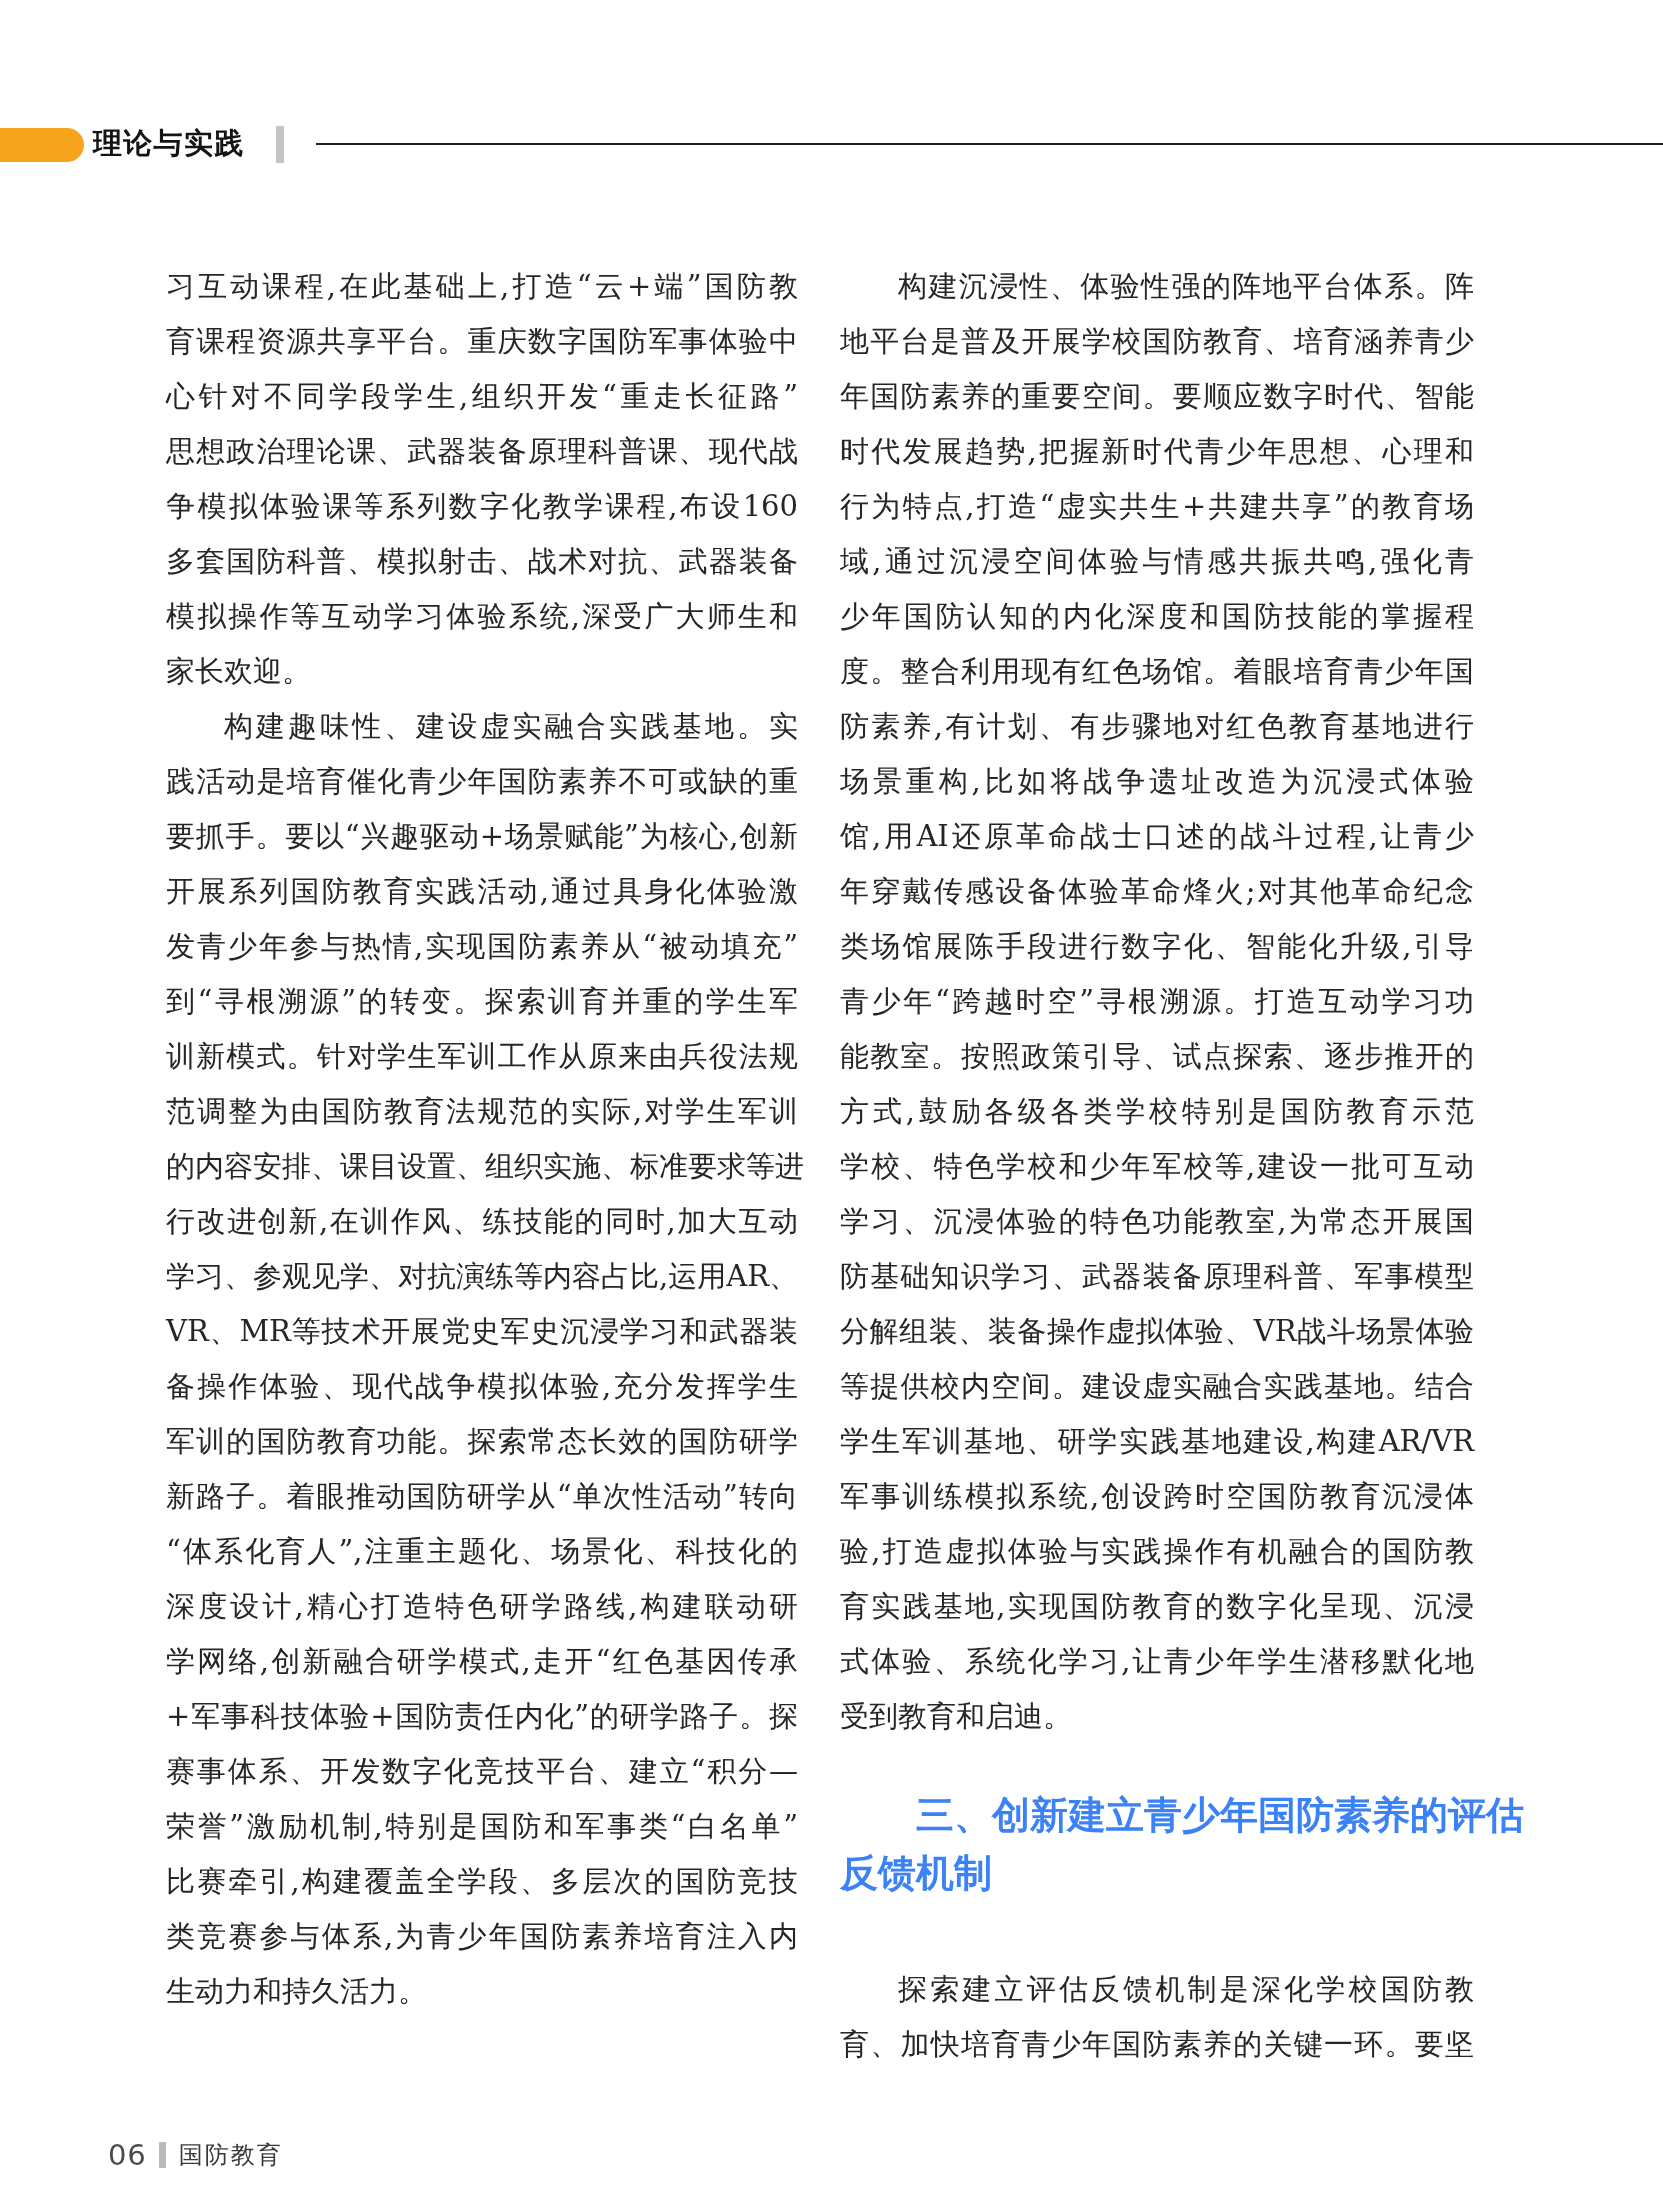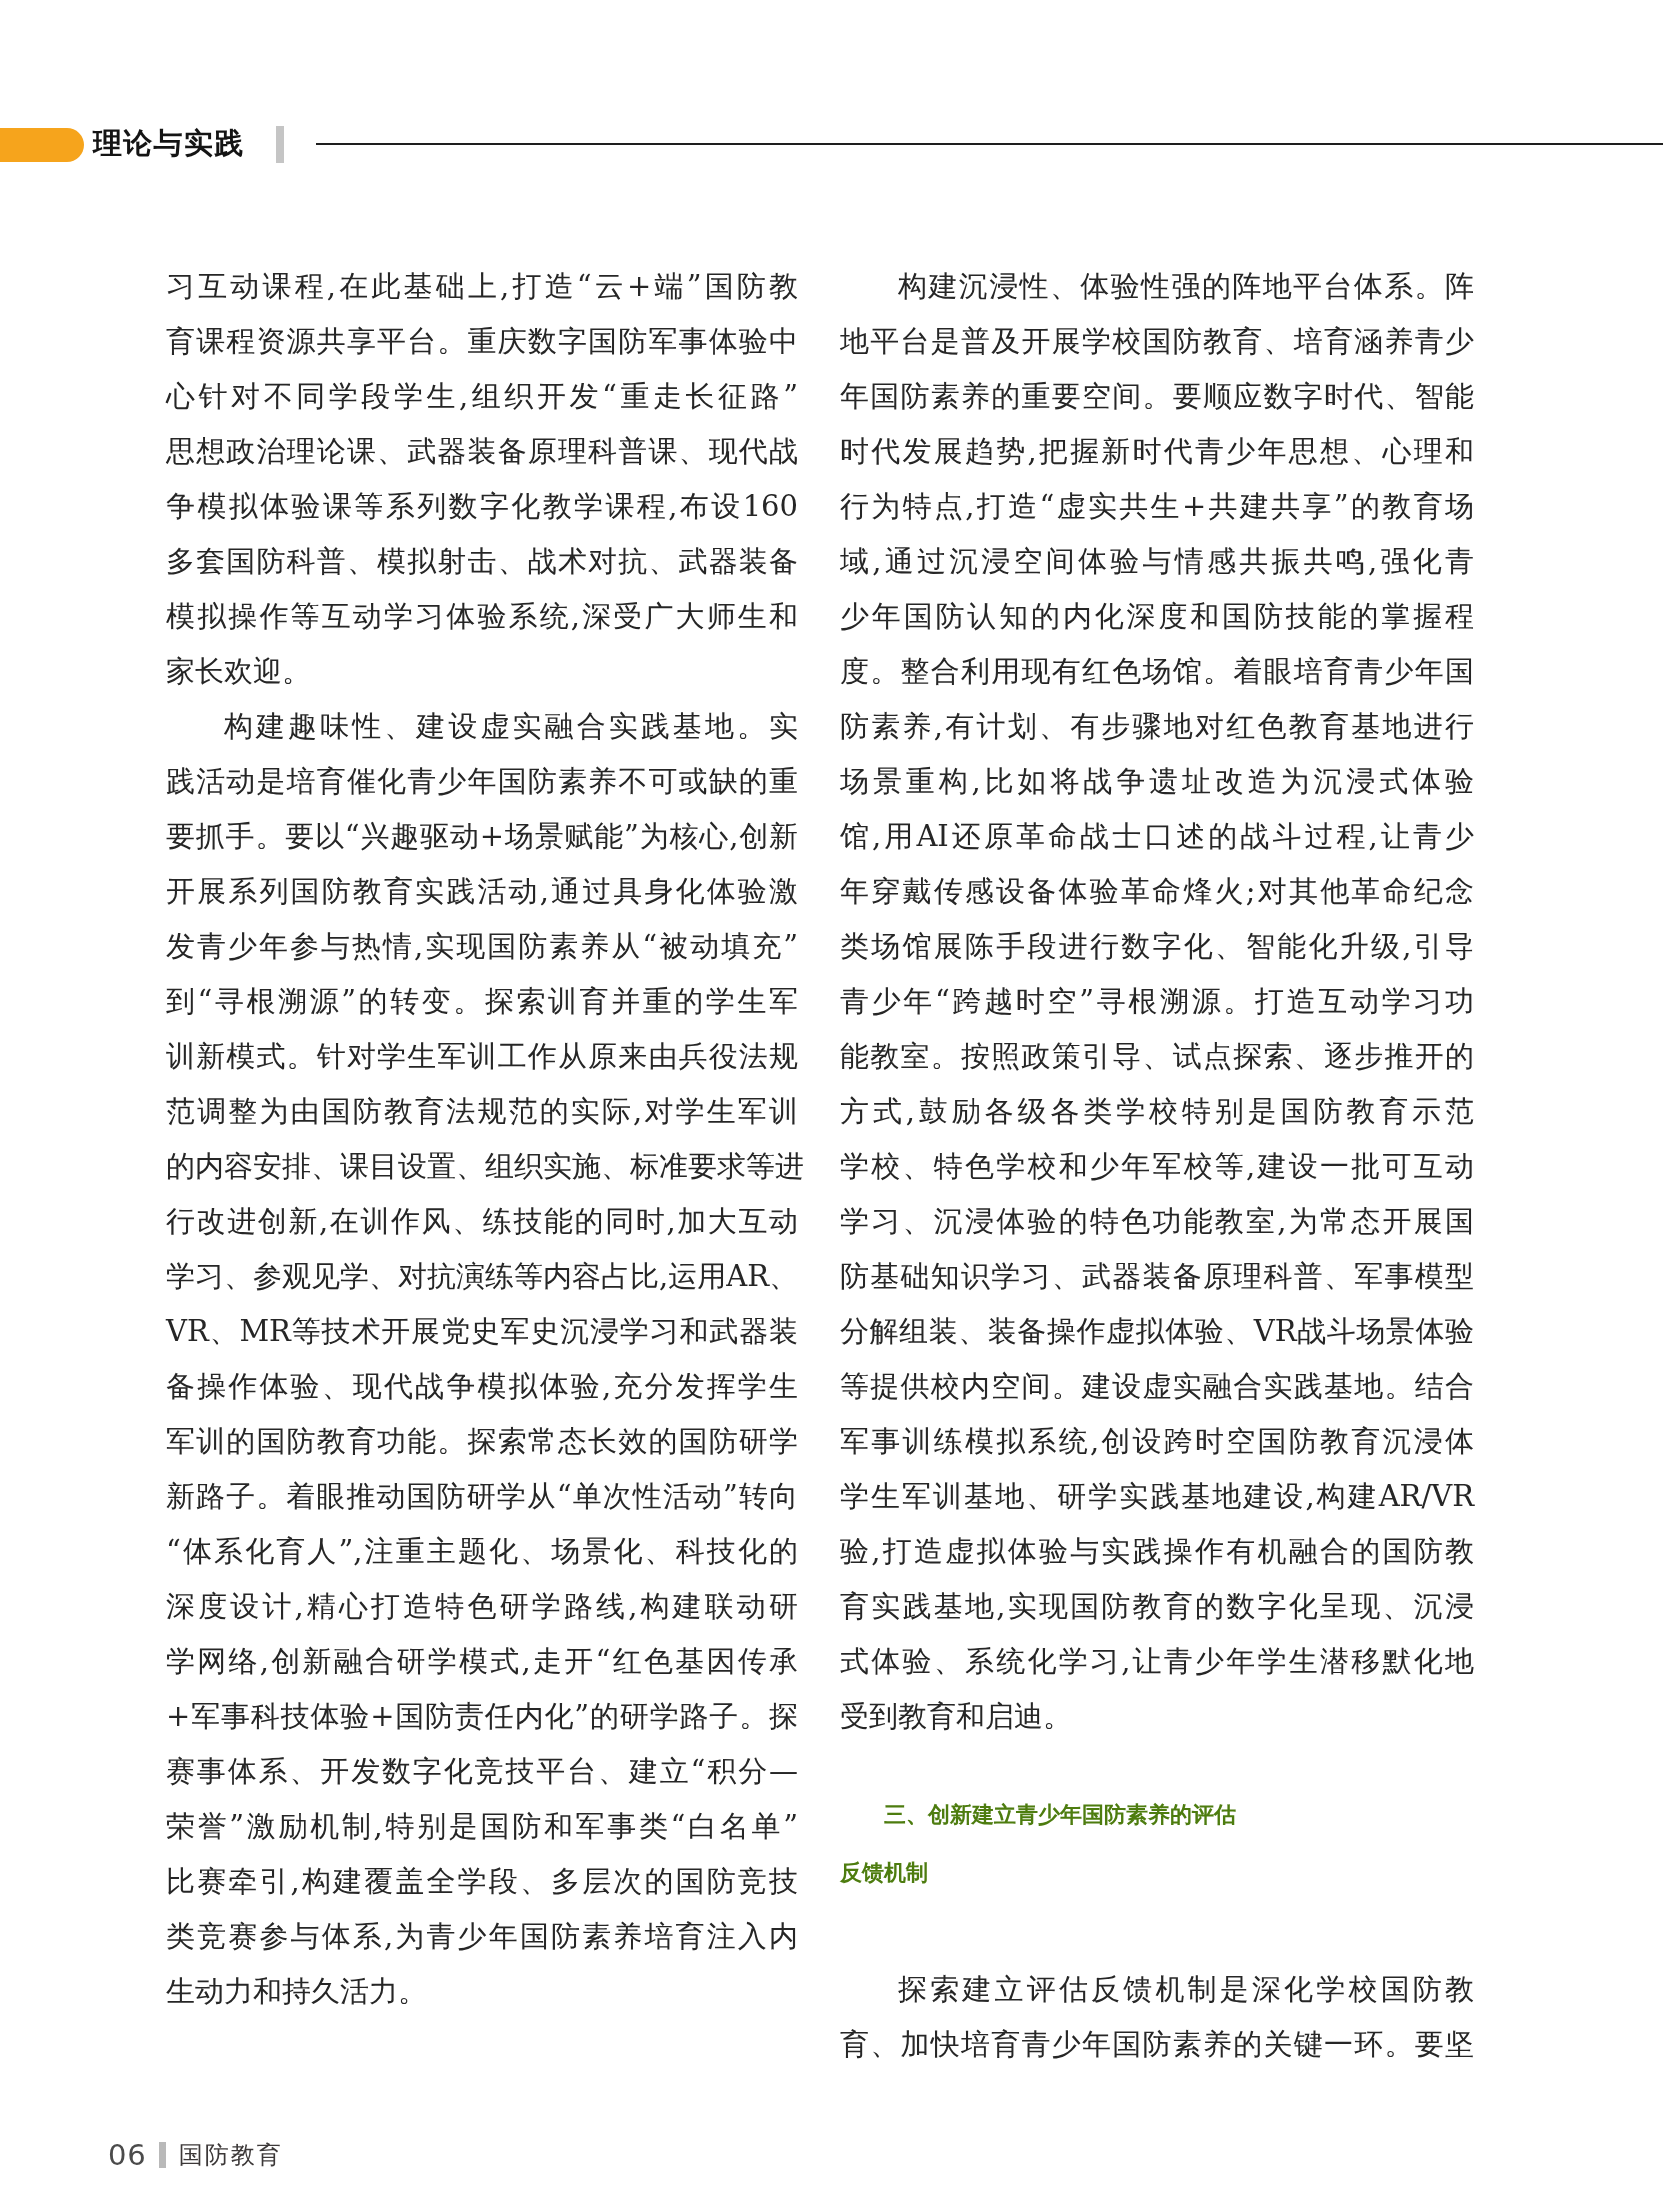--- a/index.html
+++ b/index.html
@@ -28,21 +28,21 @@
   .column-left{left:166px;width:632px;}
   .column-right{left:840px;width:634px;}
   .line{
     height:55px;line-height:55px;font-size:29px;color:#262626;
     text-align:justify;text-align-last:justify;white-space:nowrap;
   }
   .line.indent{text-indent:2em;}
   .line.para-end{text-align-last:left;}
   .heading-block{margin-top:42px;}
   .heading-block .line{
-    height:58px;line-height:58px;font-size:22px;font-weight:700;color:#4d7c0f;
+    height:58px;line-height:58px;font-size:38px;font-weight:700;color:#3b82f6;
     font-family:"DejaVu Sans","Liberation Sans",sans-serif;
     text-align:left;text-align-last:left;
   }
   .para2-block{margin-top:60px;}
   
   .footer{
     position:absolute;left:108px;top:2113px;display:flex;align-items:center;
     font-family:"DejaVu Sans","Liberation Sans",sans-serif;white-space:nowrap;margin-top:25px;
   }
   .footer-page{font-size:29px;color:#4B4B4B;letter-spacing:0.7px;}
@@ -110,22 +110,22 @@
       <div class="line">年穿戴传感设备体验革命烽火;对其他革命纪念</div>
       <div class="line">类场馆展陈手段进行数字化、智能化升级,引导</div>
       <div class="line">青少年“跨越时空”寻根溯源。打造互动学习功</div>
       <div class="line">能教室。按照政策引导、试点探索、逐步推开的</div>
       <div class="line">方式,鼓励各级各类学校特别是国防教育示范</div>
       <div class="line">学校、特色学校和少年军校等,建设一批可互动</div>
       <div class="line">学习、沉浸体验的特色功能教室,为常态开展国</div>
       <div class="line">防基础知识学习、武器装备原理科普、军事模型</div>
       <div class="line">分解组装、装备操作虚拟体验、VR战斗场景体验</div>
       <div class="line">等提供校内空间。建设虚实融合实践基地。结合</div>
+      <div class="line">学生军训基地、研学实践基地建设,构建AR/VR</div>
       <div class="line">军事训练模拟系统,创设跨时空国防教育沉浸体</div>
-      <div class="line">学生军训基地、研学实践基地建设,构建AR/VR</div>
       <div class="line">验,打造虚拟体验与实践操作有机融合的国防教</div>
       <div class="line">育实践基地,实现国防教育的数字化呈现、沉浸</div>
       <div class="line">式体验、系统化学习,让青少年学生潜移默化地</div>
       <div class="line para-end">受到教育和启迪。</div>
     </div>
   <div class="heading-block">
 
   <div class="line indent">三、创新建立青少年国防素养的评估</div>
       <div class="line">反馈机制</div>
     </div>

